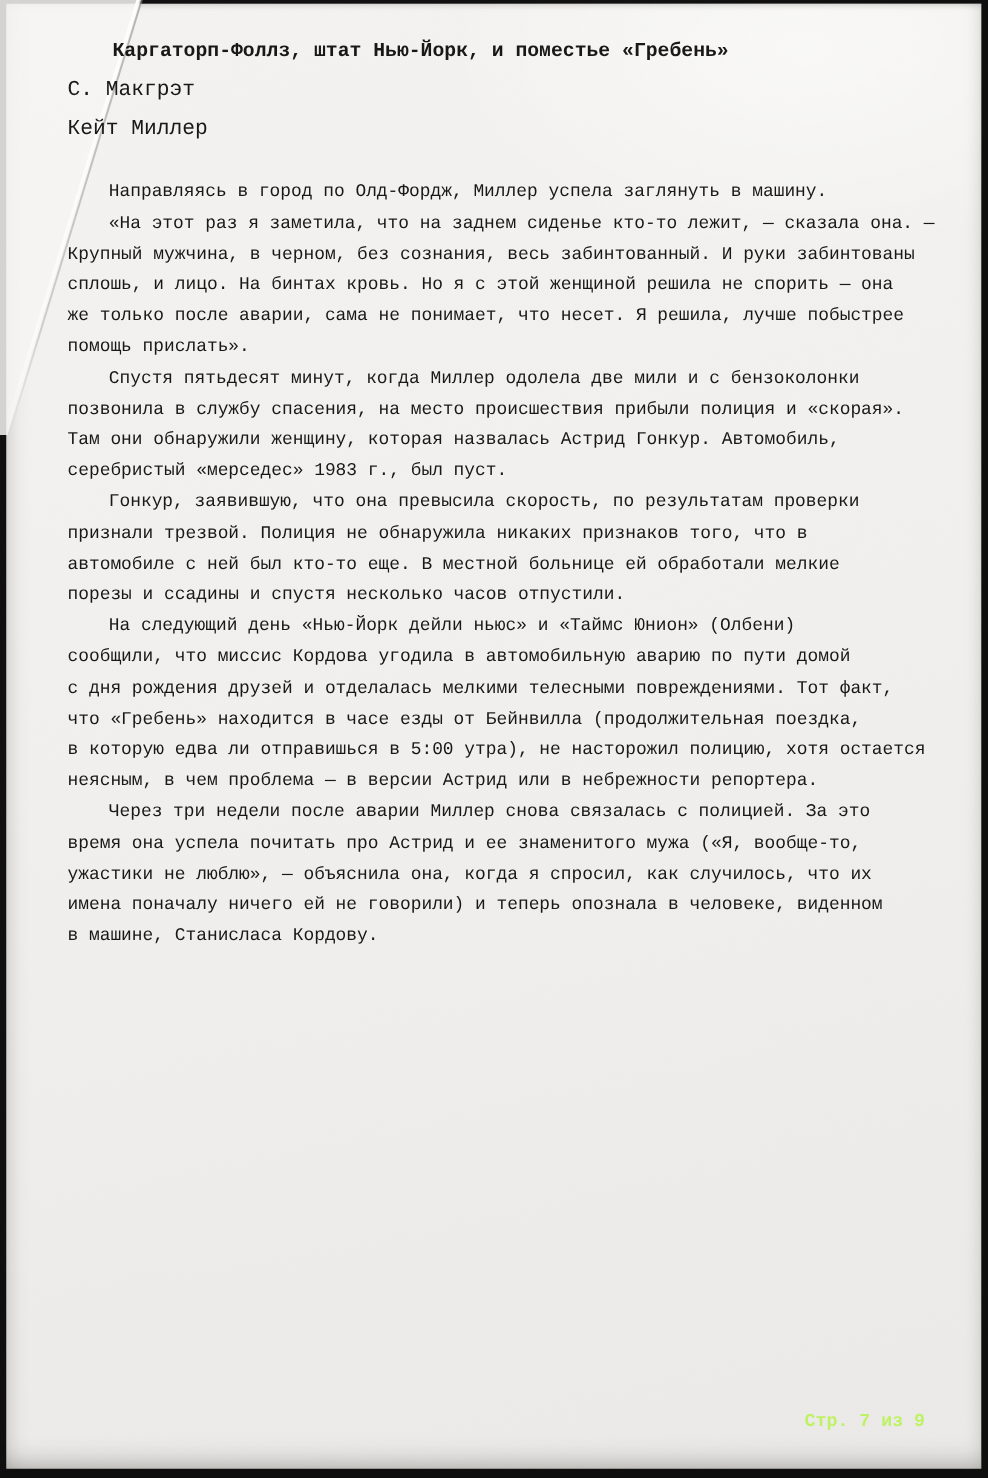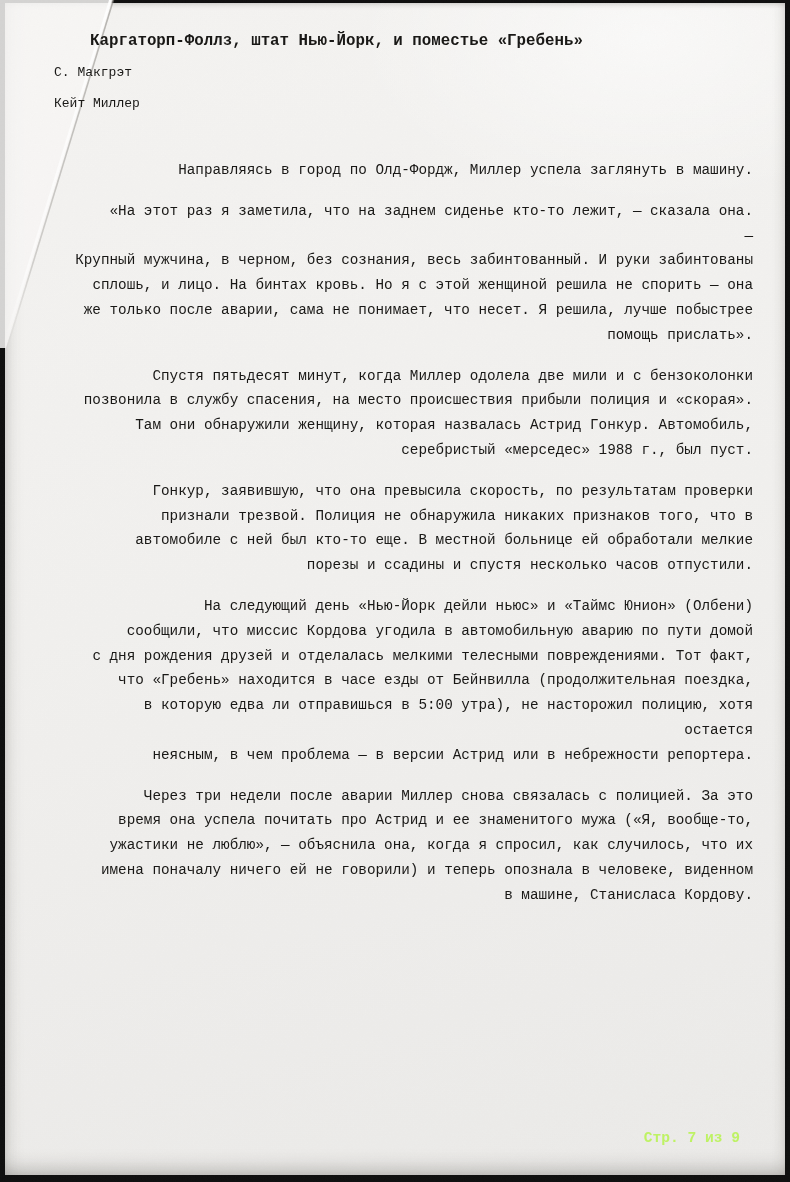--- a/index.html
+++ b/index.html
@@ -52,42 +52,41 @@
     font-size: 15.8px;
     font-weight: bold;
     line-height: 21px;
     white-space: nowrap;
     letter-spacing: 0;
     margin-left: 36px;
   }
   .byline {
     position: absolute;
     left: 0;
-    font-size: 13px;
+    font-size: 17px;
     font-weight: 500;
     line-height: 20px;
     white-space: nowrap;
   }
   .byline-1 { top: 63px; }
   .byline-2 { top: 94px; }
   .body-text {
     position: absolute;
     left: 0;
     top: 142px;
     width: 715px;
     font-size: 14.3px;
     font-weight: 500;
     line-height: 24.8px;
   }
   .body-text p {
-    margin: 16px;
+    margin: 0;
     padding: 0;
     white-space: pre-line;
     text-indent: 33px;
-    text-align: right;
   }
   .page-number {
     position: absolute;
     right: 50px;
     top: 1128px;
     z-index: 10;
     color: #bef264;
     font-size: 14.6px;
     font-weight: bold;
     line-height: 20px;
@@ -133,21 +132,21 @@
   <div class="body-text">
     <p>Направляясь в город по Олд-Фордж, Миллер успела заглянуть в машину.</p>
     <p>«На этот раз я заметила, что на заднем сиденье кто-то лежит, — сказала она. —
 Крупный мужчина, в черном, без сознания, весь забинтованный. И руки забинтованы
 сплошь, и лицо. На бинтах кровь. Но я с этой женщиной решила не спорить — она
 же только после аварии, сама не понимает, что несет. Я решила, лучше побыстрее
 помощь прислать».</p>
     <p>Спустя пятьдесят минут, когда Миллер одолела две мили и с бензоколонки
 позвонила в службу спасения, на место происшествия прибыли полиция и «скорая».
 Там они обнаружили женщину, которая назвалась Астрид Гонкур. Автомобиль,
-серебристый «мерседес» 1988 г., был пуст.</p>
+серебристый «мерседес» 1983 г., был пуст.</p>
     <p>Гонкур, заявившую, что она превысила скорость, по результатам проверки
 признали трезвой. Полиция не обнаружила никаких признаков того, что в
 автомобиле с ней был кто-то еще. В местной больнице ей обработали мелкие
 порезы и ссадины и спустя несколько часов отпустили.</p>
     <p>На следующий день «Нью-Йорк дейли ньюс» и «Таймс Юнион» (Олбени)
 сообщили, что миссис Кордова угодила в автомобильную аварию по пути домой
 с дня рождения друзей и отделалась мелкими телесными повреждениями. Тот факт,
 что «Гребень» находится в часе езды от Бейнвилла (продолжительная поездка,
 в которую едва ли отправишься в 5:00 утра), не насторожил полицию, хотя остается
 неясным, в чем проблема — в версии Астрид или в небрежности репортера.</p>

